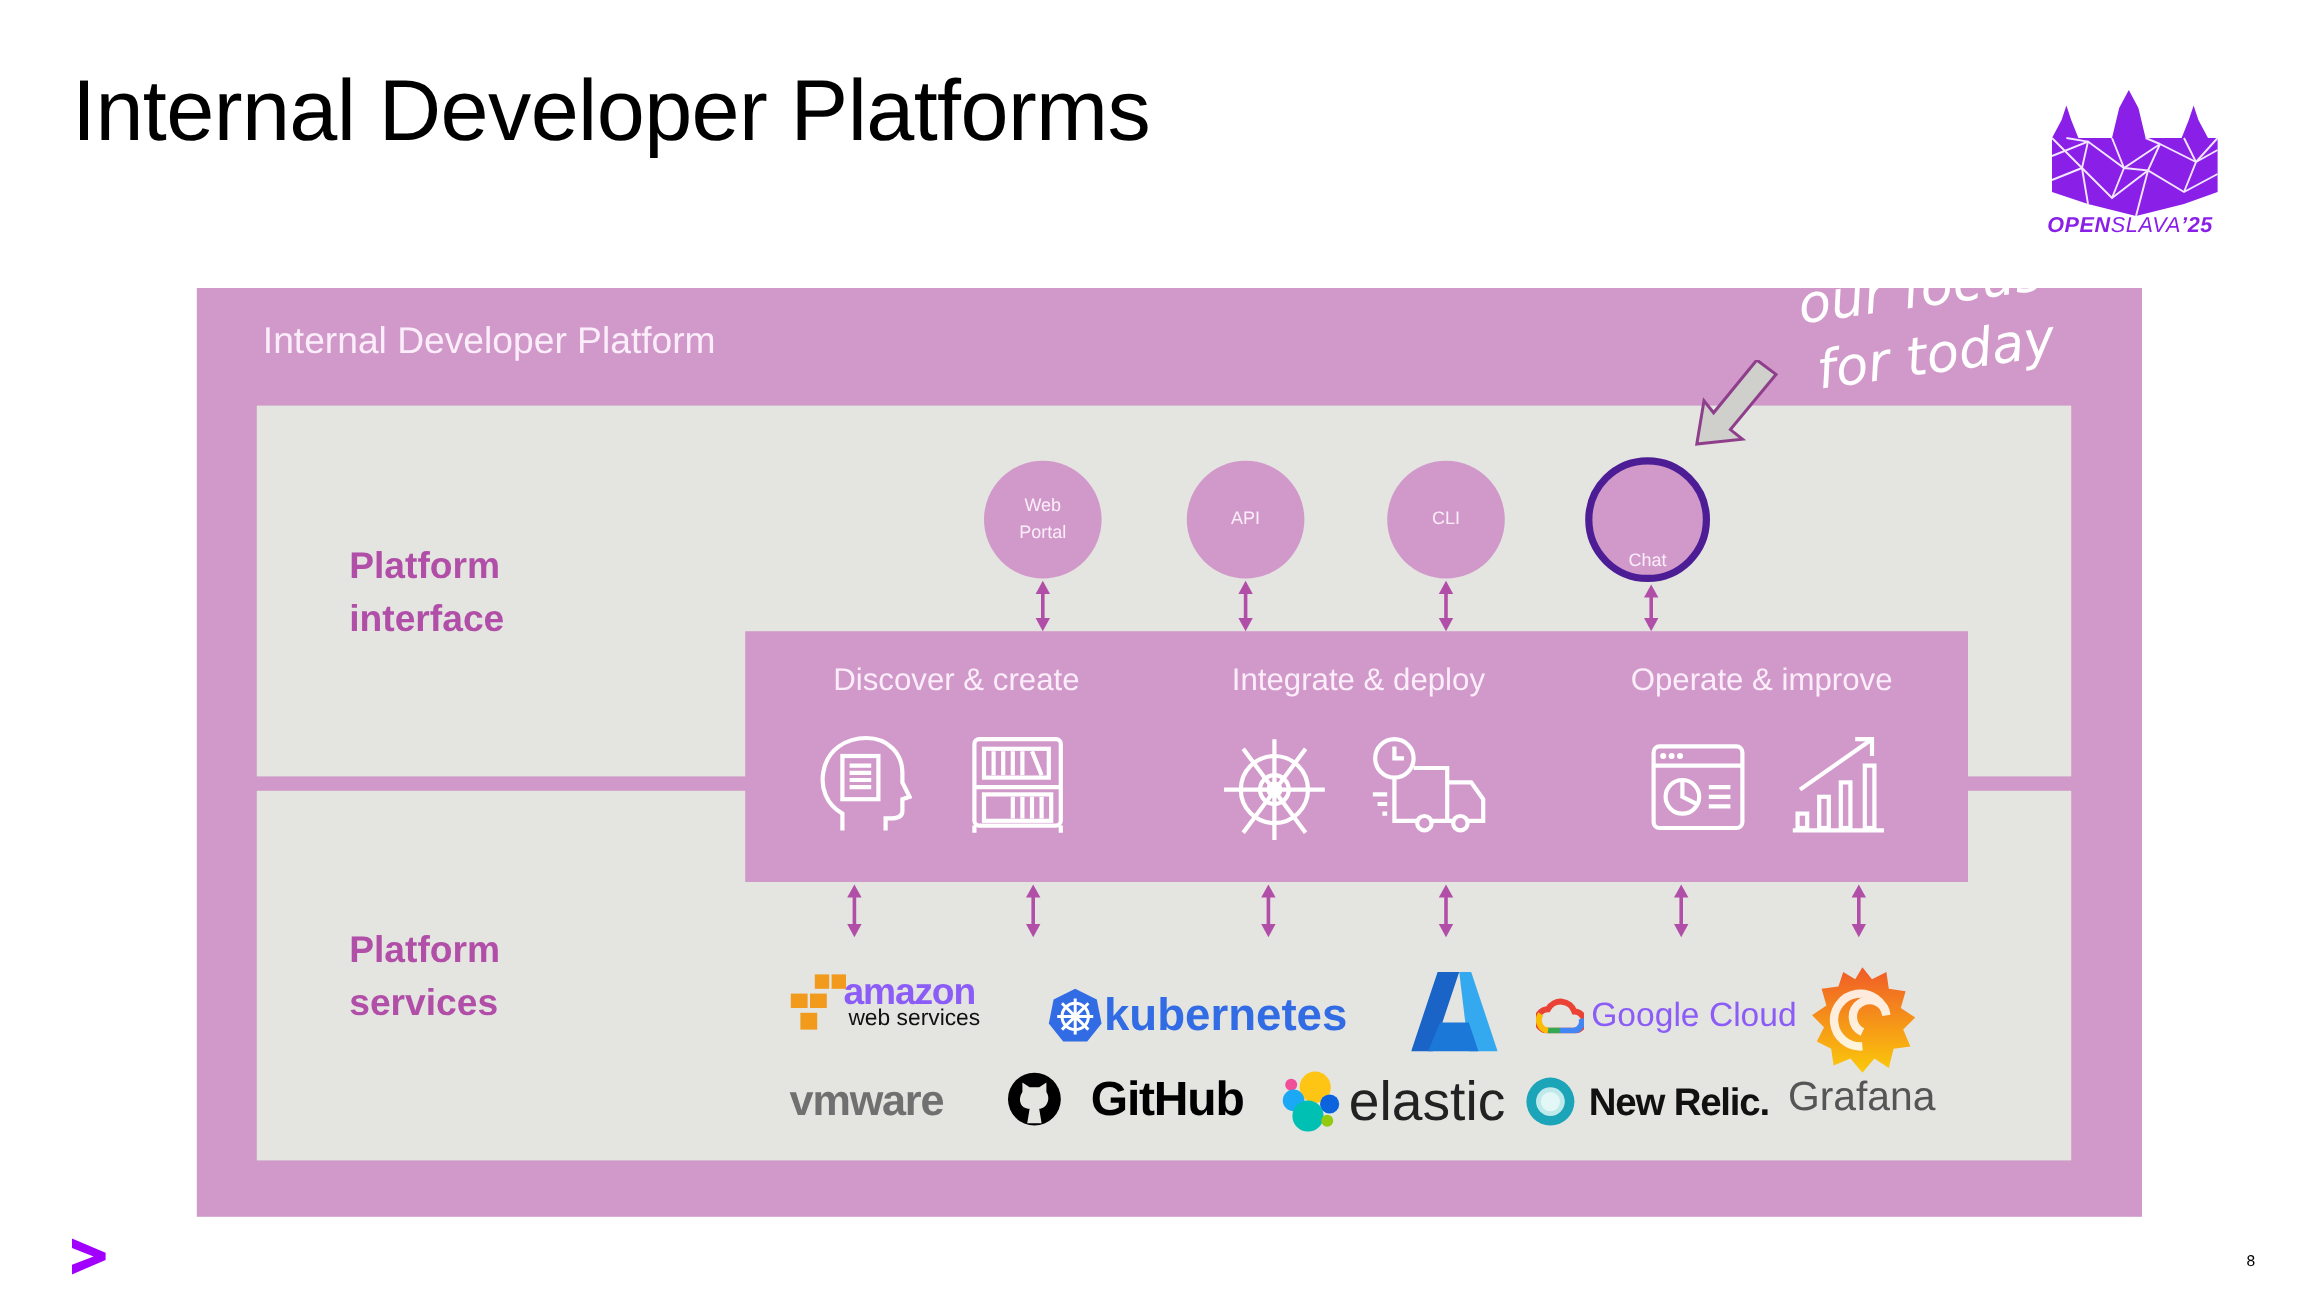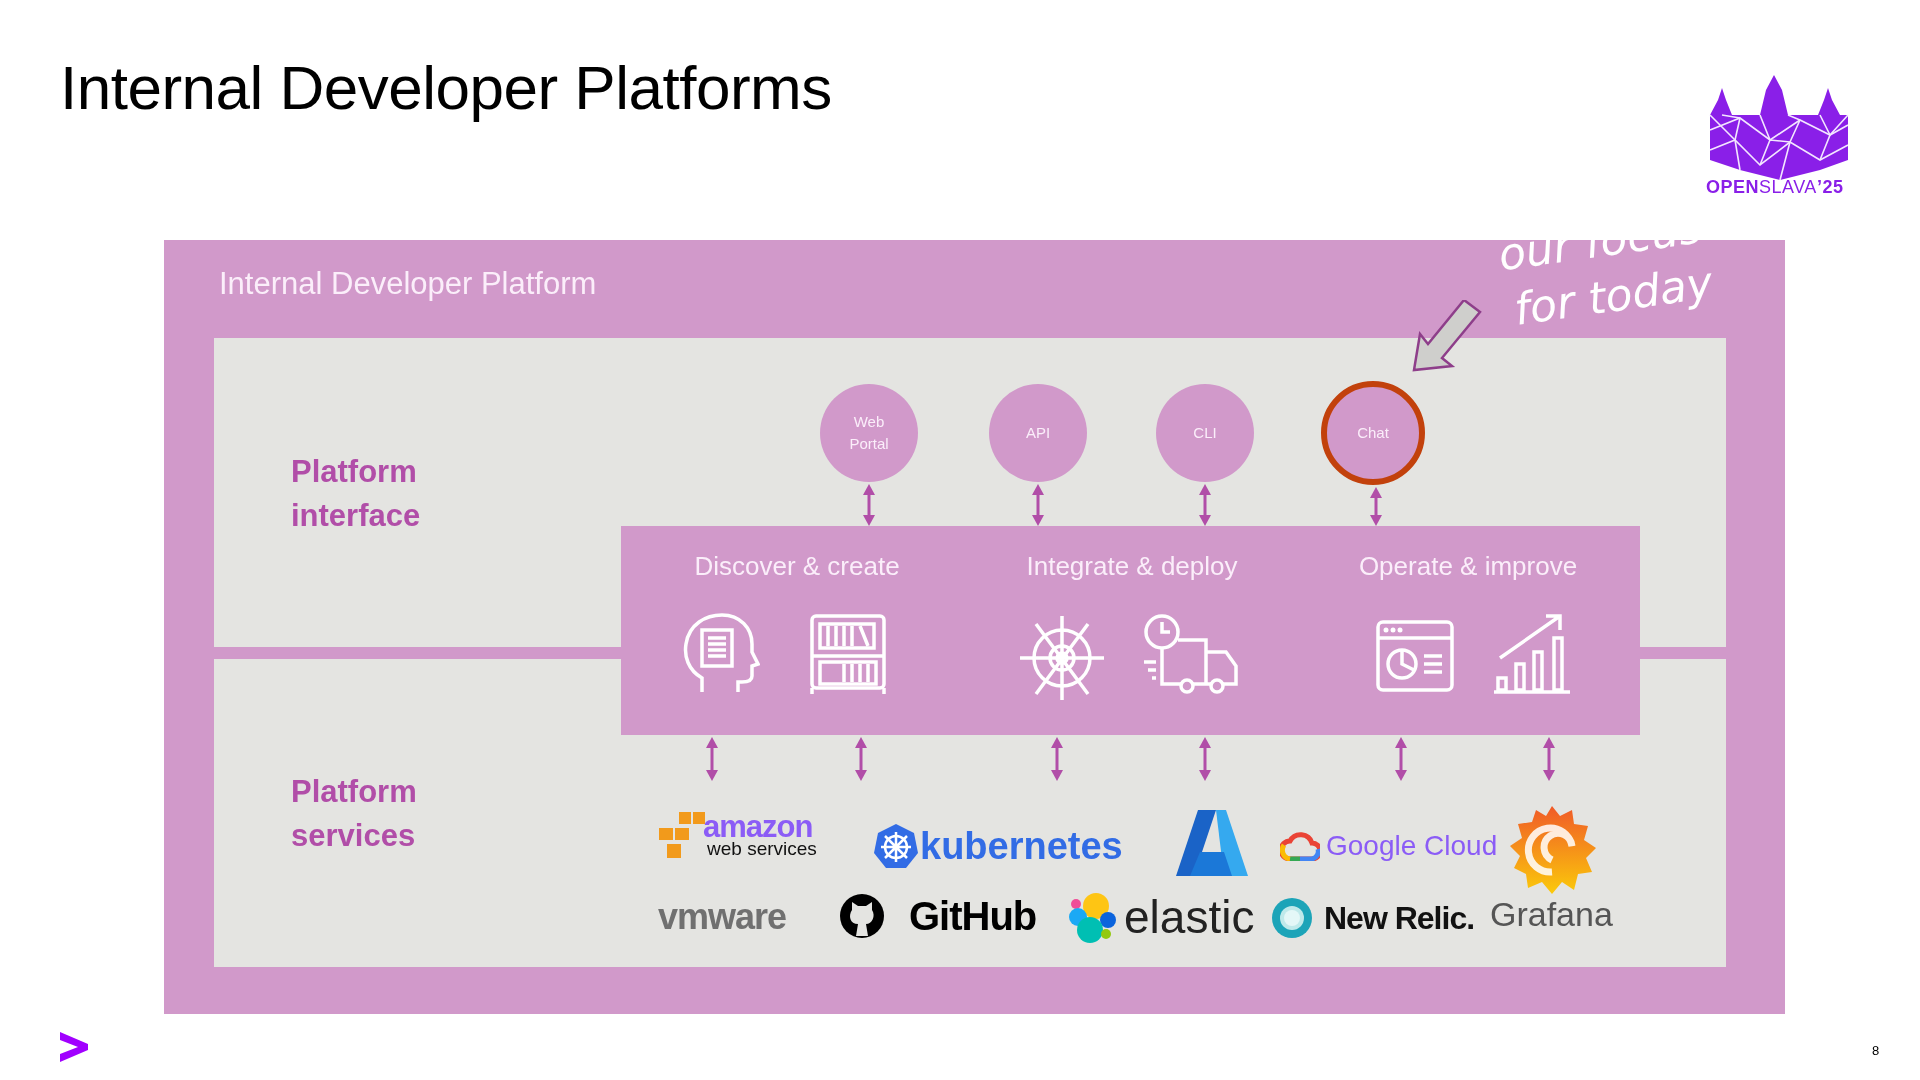--- a/index.html
+++ b/index.html
@@ -1,34 +1,34 @@
 <!DOCTYPE html>
 <html><head>
 <meta charset="utf-8">
 <style>
   html, body { margin:0; padding:0; }
   body { width:1920px; height:1080px; background:#ffffff; position:relative; overflow:hidden;
          font-family:"Liberation Sans", sans-serif; }
   .abs { position:absolute; }
-  #title { left:60px; top:52px; font-size:62px; color:#000; font-family:"Liberation Sans", sans-serif; letter-spacing:-0.5px; }
+  #title { left:60px; top:52px; font-size:72px; color:#000; font-family:"Liberation Sans", sans-serif; letter-spacing:-0.5px; }
   #event-logo { left:1700px; top:70px; width:160px; height:135px; }
-  #event-name { left:1706px; top:177px; font-size:18px; color:#8a1fe8; font-family:"Liberation Sans", sans-serif; letter-spacing:0.5px; }
+  #event-name { left:1706px; top:177px; font-size:18px; color:#8a1fe8; font-family:"Liberation Sans", sans-serif; letter-spacing:0.5px;font-style:italic; }
   #event-name b { font-weight:900; }
   #outer { left:164px; top:240px; width:1621px; height:774px; background:#d199ca; }
   #outer-label { left:219px; top:266px; font-size:31px; color:#fbeefa; }
   .gray { background:#e4e4e1; }
   #gray-top { left:214px; top:338px; width:1512px; height:309px; }
   #gray-bot { left:214px; top:659px; width:1512px; height:308px; }
   #band { left:621px; top:526px; width:1019px; height:209px; background:#d199ca; }
   .side-label { color:#b14ea8; font-weight:bold; font-size:31px; text-align:left; line-height:44px; width:240px; }
   #lbl-interface { left:291px; top:450px; }
   #lbl-services { left:291px; top:770px; }
   .circle { width:98px; height:98px; border-radius:50%; background:#d199ca; color:#fbeefa; font-size:15px;
             display:flex; align-items:center; justify-content:center; text-align:center; line-height:22px; box-sizing:border-box; }
-  .circle.focus { border:6px solid #c2410c; width:104px; height:104px; }
+  .circle.focus { border:6px solid #4c1d95; width:104px; height:104px;align-items:flex-end; }
   .cat-title { color:#fbeefa; font-size:26px; text-align:center; width:300px; }
   .icon-svg { position:absolute; }
   #annotation { left:1495px; top:228px; color:#fff; font-size:44px; line-height:56px; font-family:"DejaVu Sans", sans-serif;
                 font-style:italic; transform:rotate(-8deg); transform-origin:left top; font-weight:300; }
   #page-num { left:1872px; top:1043px; font-size:13px; color:#000; }
   .logo { position:absolute; display:flex; align-items:center; }
 </style>
 </head>
 <body>
 

